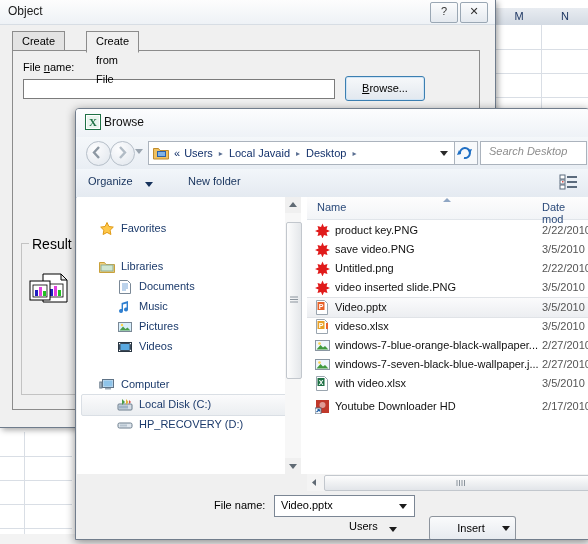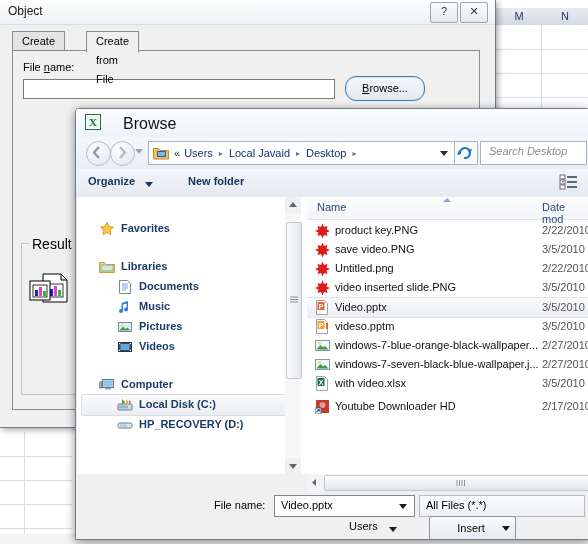--- a/index.html
+++ b/index.html
@@ -52,21 +52,21 @@
   }
   #fn-label{position:absolute;left:10px;top:10px;font-size:11px;}
   #fn-label u{text-decoration:underline;}
   #obj-filename{
     position:absolute;left:10px;top:28px;width:310px;height:18px;
     background:#fff;border:1px solid #7b7b7b;
   }
   #browse-btn{
     position:absolute;left:332px;top:25px;width:78px;height:23px;
     background:linear-gradient(#f6f8fa,#e2e8ef);
-    border:1px solid #3c7fb1;border-radius:11px;
+    border:1px solid #3c7fb1;border-radius:3px;
     box-shadow:0 0 0 1px #cfe4f5 inset;
     font-size:11px;text-align:center;line-height:22px;
   }
   #browse-btn u{text-decoration:underline;}
   #result-group{
     position:absolute;left:8px;top:192px;width:448px;height:150px;
     border:1px solid #c3c3c3;border-top:1px solid #c3c3c3;
   }
   #result-legend{position:absolute;left:16px;top:185px;background:#f0f0f0;
     padding:0 3px;font-size:14px;}
@@ -76,21 +76,21 @@
   #browse-dialog{
     position:absolute;left:75px;top:108px;width:513px;height:430px;
     background:#f0f0f0;
     border:1px solid #717d8c;border-radius:4px 4px 0 0;
     box-shadow:0 2px 10px rgba(0,0,0,.45);
     overflow:hidden;
   }
   #browse-titlebar{position:absolute;left:0;top:0;right:0;height:28px;
     background:linear-gradient(#fcfdfe,#eef2f7);}
   #browse-icon{position:absolute;left:9px;top:5px;width:16px;height:16px;}
-  #browse-title{position:absolute;left:47px;top:6px;font-size:16px;color:#111;}
+  #browse-title{position:absolute;left:28px;top:6px;font-size:12px;color:#111;}
   
   #addrbar{position:absolute;left:0;top:28px;right:0;height:32px;
     background:linear-gradient(#f4f7fa,#e9eef4);}
   .navbtn{position:absolute;top:4px;width:23px;height:23px;border-radius:50%;
     background:radial-gradient(circle at 35% 30%,#fdfdfe,#dfe5ec);
     border:1px solid #b6bfc9;}
   #nav-back{left:10px;}
   #nav-fwd{left:34px;}
   #nav-hist{position:absolute;left:59px;top:12px;width:0;height:0;
     border-left:4px solid transparent;border-right:4px solid transparent;
@@ -102,32 +102,32 @@
   #addr-drop{margin-left:auto;margin-right:6px;width:0;height:0;
     border-left:4px solid transparent;border-right:4px solid transparent;
     border-top:5px solid #2a2a2a;}
   #refresh-btn{position:absolute;left:379px;top:4px;width:22px;height:22px;
     border:1px solid #abb3bd;border-left:none;background:#f7f9fb;}
   #searchbox{position:absolute;left:404px;top:4px;width:105px;height:22px;
     background:#fff;border:1px solid #abb3bd;}
   #search-ph{position:absolute;left:8px;top:3px;font-size:11px;color:#8d8d8d;font-style:italic;}
   
   #cmdbar{position:absolute;left:0;top:60px;right:0;height:28px;
-    background:linear-gradient(#f2f6fa,#e4eaf1);border-bottom:1px solid #cdd6e0;font-weight:bold;}
+    background:linear-gradient(#f2f6fa,#e4eaf1);border-bottom:1px solid #cdd6e0;}
   #organize{position:absolute;left:12px;top:6px;font-size:11px;color:#16325c;}
   #organize-caret{position:absolute;left:69px;top:13px;width:0;height:0;
     border-left:4px solid transparent;border-right:4px solid transparent;
     border-top:5px solid #16325c;}
   #newfolder{position:absolute;left:112px;top:6px;font-size:11px;color:#16325c;}
   #viewmode{position:absolute;right:10px;top:5px;width:20px;height:16px;}
   
   #navpane{position:absolute;left:1px;top:88px;width:230px;height:277px;
     background:#fff;border-right:1px solid #dfe3e8;overflow:hidden;}
   .navitem{position:absolute;left:22px;height:19px;line-height:19px;font-size:11px;color:#1b3a6b;}
-  .navitem .lbl{position:absolute;left:22px;top:0;white-space:nowrap;font-weight:bold;}
+  .navitem .lbl{position:absolute;left:22px;top:0;white-space:nowrap;}
   .navicon{position:absolute;left:0;top:2px;width:16px;height:16px;}
   #navsel{position:absolute;left:4px;width:214px;height:20px;
     background:linear-gradient(#fbfbfc,#ebeef1);border:1px solid #dadfe5;border-radius:2px;}
   #navscroll{position:absolute;left:209px;top:88px;width:16px;height:277px;background:#f7f7f7;}
   .sb-arrow{position:absolute;left:0;width:16px;height:16px;background:#f0f0f0;}
   #navthumb{position:absolute;left:1px;top:25px;width:14px;height:155px;
     background:linear-gradient(90deg,#fdfdfd,#e4e7ea);border:1px solid #c2c7cd;border-radius:2px;}
   #filepane{position:absolute;left:231px;top:88px;right:1px;height:277px;background:#fff;overflow:hidden;}
   #colhead{position:absolute;left:0;top:0;right:0;height:22px;
     background:linear-gradient(#fdfdfd,#f2f4f7);border-bottom:1px solid #e1e5ea;}
@@ -488,21 +488,21 @@
 
     <div class="filerow" style="top:120px;">
       <span class="fileicon">
         <svg width="15" height="15" viewBox="0 0 15 15">
             <path d="M1.5 0.5 h8 l3 3 v11 h-11 z" fill="#fff" stroke="#9aa5af"></path>
             <rect x="2.5" y="2" width="7" height="8" fill="#e8a22a"></rect>
             <text x="6" y="8.5" font-size="7" font-family="Liberation Sans, sans-serif" font-weight="bold" fill="#fff" text-anchor="middle">P</text>
             <rect x="11" y="4" width="2" height="6" fill="#e8622a"></rect>
           </svg>
       </span>
-      <span class="filename">videso.pptm</span>
+      <span class="filename">videso.xlsx</span>
       <span class="filedate">3/5/2010</span>
     </div>
 
     <div class="filerow" style="top:139px;">
       <span class="fileicon">
         <svg width="15" height="15" viewBox="0 0 15 15">
             <rect x="0.5" y="2.5" width="14" height="10" fill="#eef6fc" stroke="#8a96a2"></rect>
             <path d="M1.5 11.5 l4 -4.5 2.5 2.5 2 -1.5 3.5 3.5 z" fill="#3f9a3f"></path>
             <circle cx="4.5" cy="5.5" r="1.3" fill="#ffd34a"></circle>
           </svg>
@@ -562,23 +562,20 @@
       </svg>
     </div>
   </div>
 
   <div id="browse-footer">
     <span id="fn2-label">File name:</span>
     <div id="fn2-field">
       <span id="fn2-value">Video.pptx</span>
       <span id="fn2-caret"></span>
     </div>
-    <div id="filter-field">
-      <span id="filter-value">All Files (*.*)</span>
-    </div>
     <span id="tools-btn">Users</span>
     <span id="tools-caret"></span>
     <div id="insert-btn">Insert</div>
     <div id="insert-split">
       <span id="insert-split-caret"></span>
     </div>
   </div>
 </div>
 
 </body></html>

